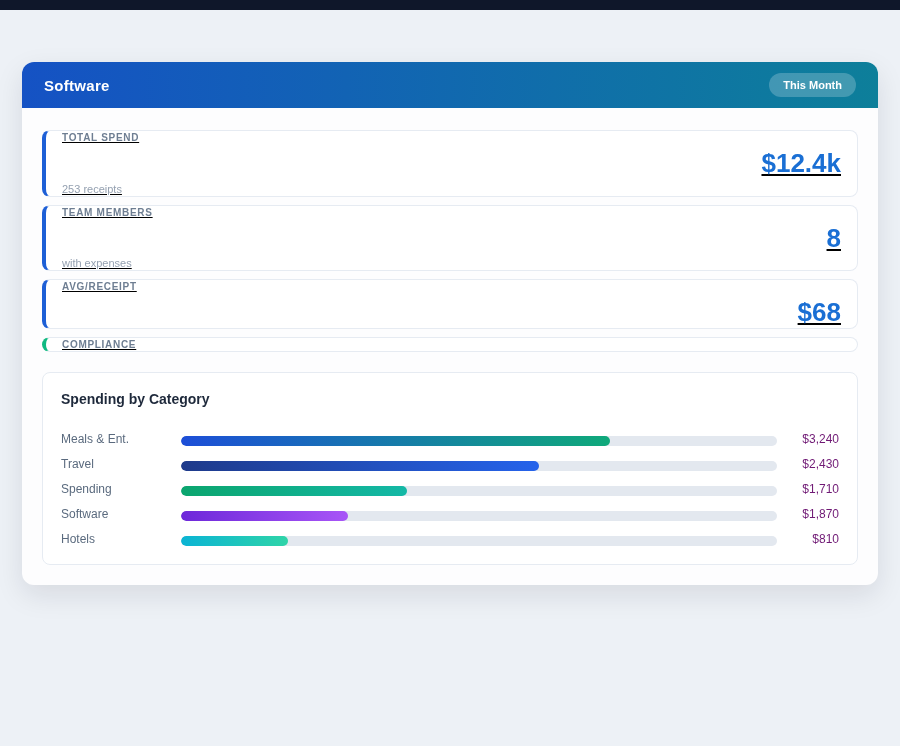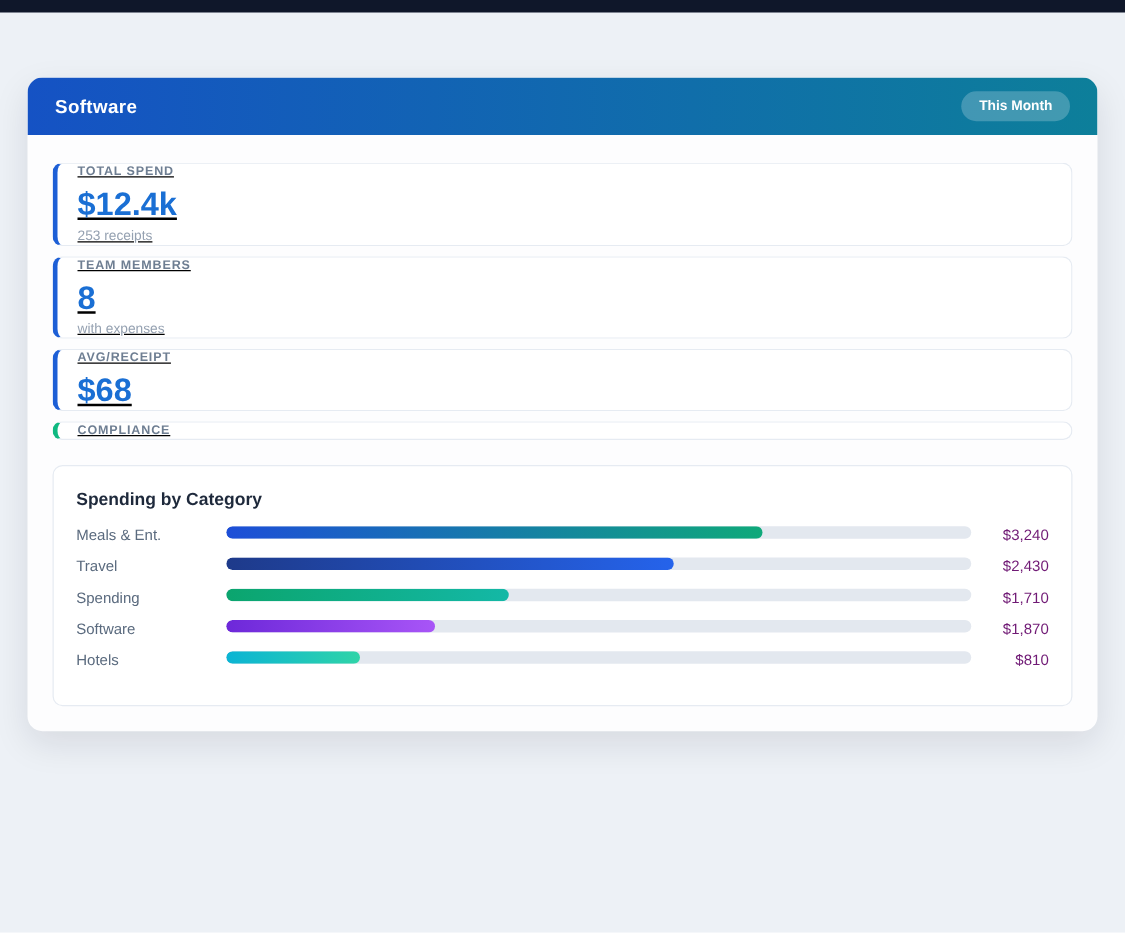--- a/index.html
+++ b/index.html
@@ -64,20 +64,21 @@
     font-weight: bold;
     letter-spacing: 0.7px;
     color: #6e7e92;
     text-transform: uppercase;
   }
   .kpi-value {
     font-size: 26px;
     font-weight: bold;
     margin-top: 6px;
     line-height: 1.1;
+    text-align: right;
   }
   .kpi-sub {
     font-size: 11px;
     color: #95a1b1;
     margin-top: 5px;
   }
   .spend-card {
     margin: 20px 20px 0 20px;
     background: #ffffff;
     border: 1px solid #e6ebf2;
@@ -85,21 +86,21 @@
     padding: 18px;
   }
   .spend-title {
     font-size: 14px;
     font-weight: bold;
     color: #1e293b;
     margin-bottom: 14px;
   }
   .spend-row {
     display: flex;
-    align-items: flex-start;
+    align-items: flex-end;
     height: 25px;
   }
   .spend-label {
     width: 120px;
     font-size: 12px;
     color: #5a6a7e;
   }
   .bar-track {
     flex: 1;
     height: 10px;

